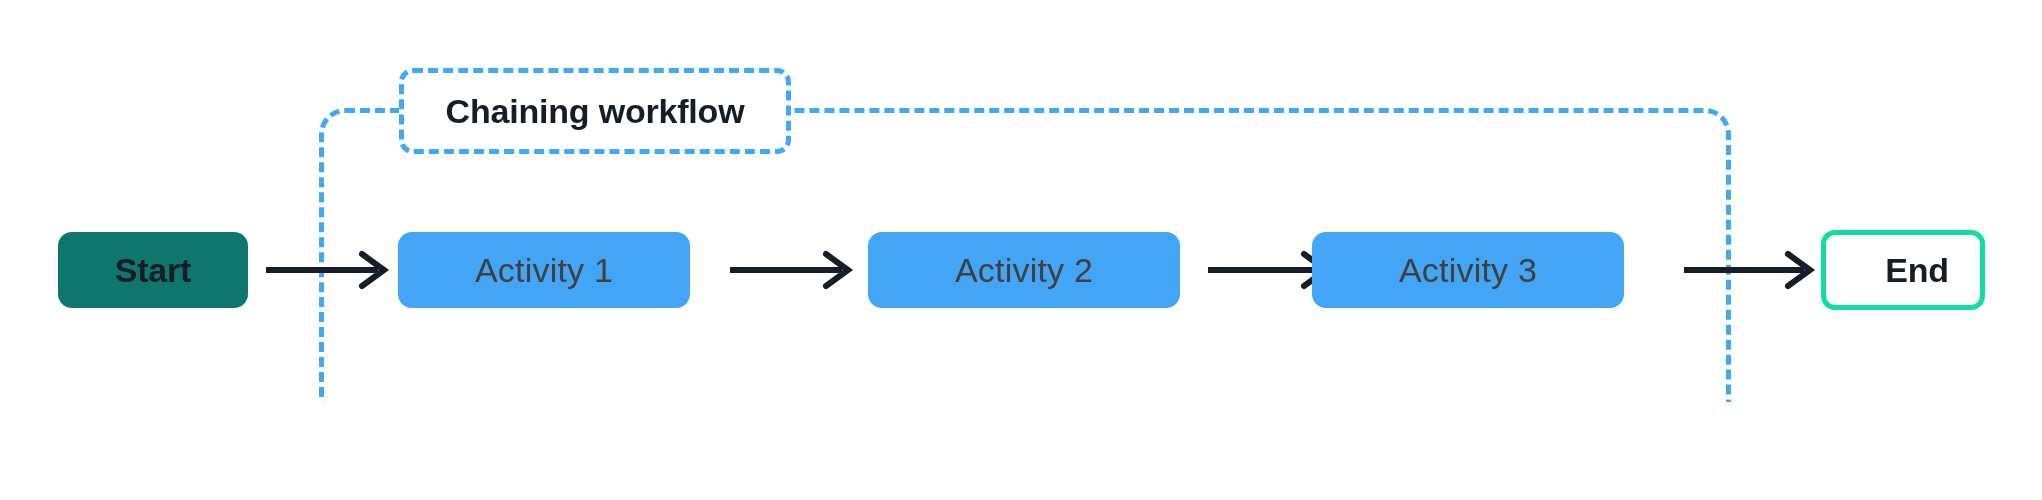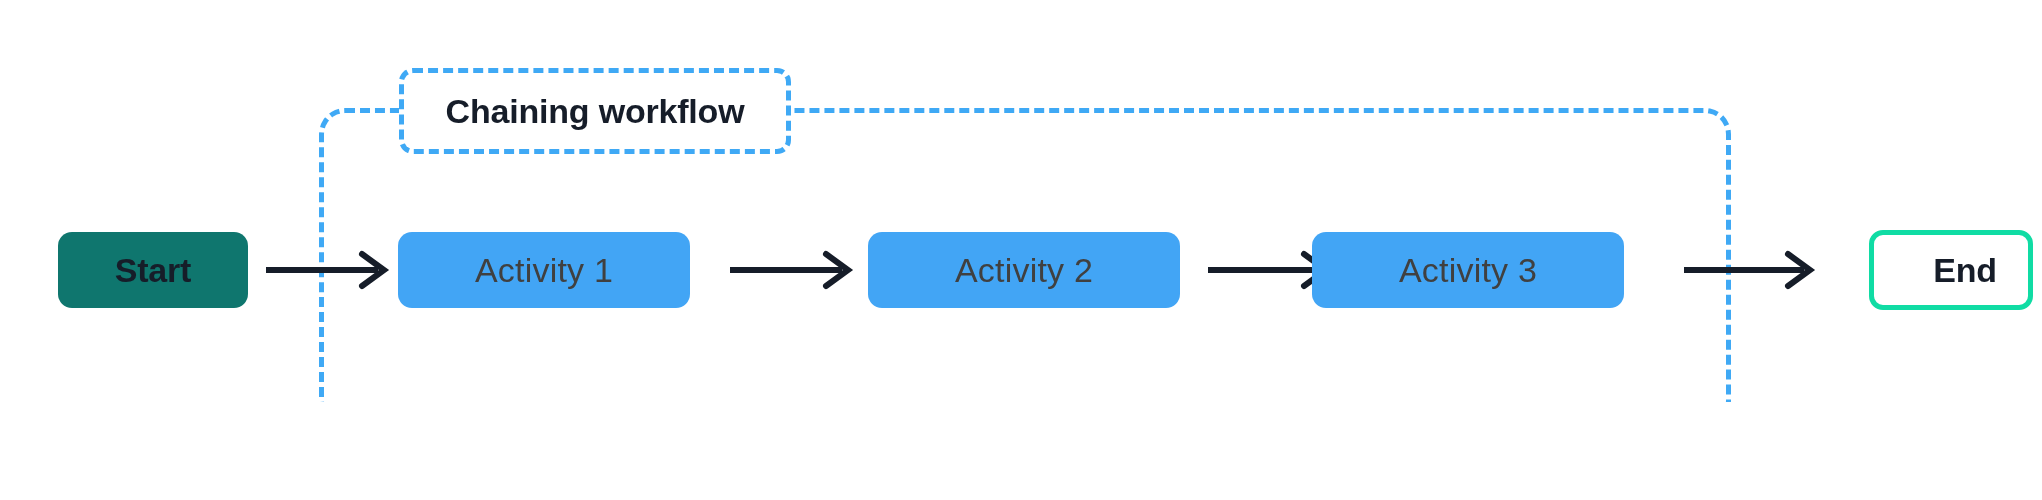--- a/index.html
+++ b/index.html
@@ -149,17 +149,17 @@
     <span>Activity 3</span>
   </div>
 
   <div class="arrow" style="left:1684px; top:250px; width:136px;">
     <svg width="136" height="40" viewBox="0 0 136 40" aria-hidden="true">
       <line x1="0" y1="20" x2="120" y2="20" stroke="#161d29" stroke-width="6" stroke-linecap="butt"></line>
       <polyline points="104,4 126,20 104,36" fill="none" stroke="#161d29" stroke-width="6" stroke-linecap="round" stroke-linejoin="miter"></polyline>
     </svg>
   </div>
 
-  <div class="node node-end" style="left:1869px; top:230px; width:164px; height:80px;padding-left:28px;">
+  <div class="node node-end" style="left:1821px; top:230px; width:164px; height:80px;padding-left:28px;">
     <span>End</span>
   </div>
 
 </div>
 
 </body></html>

